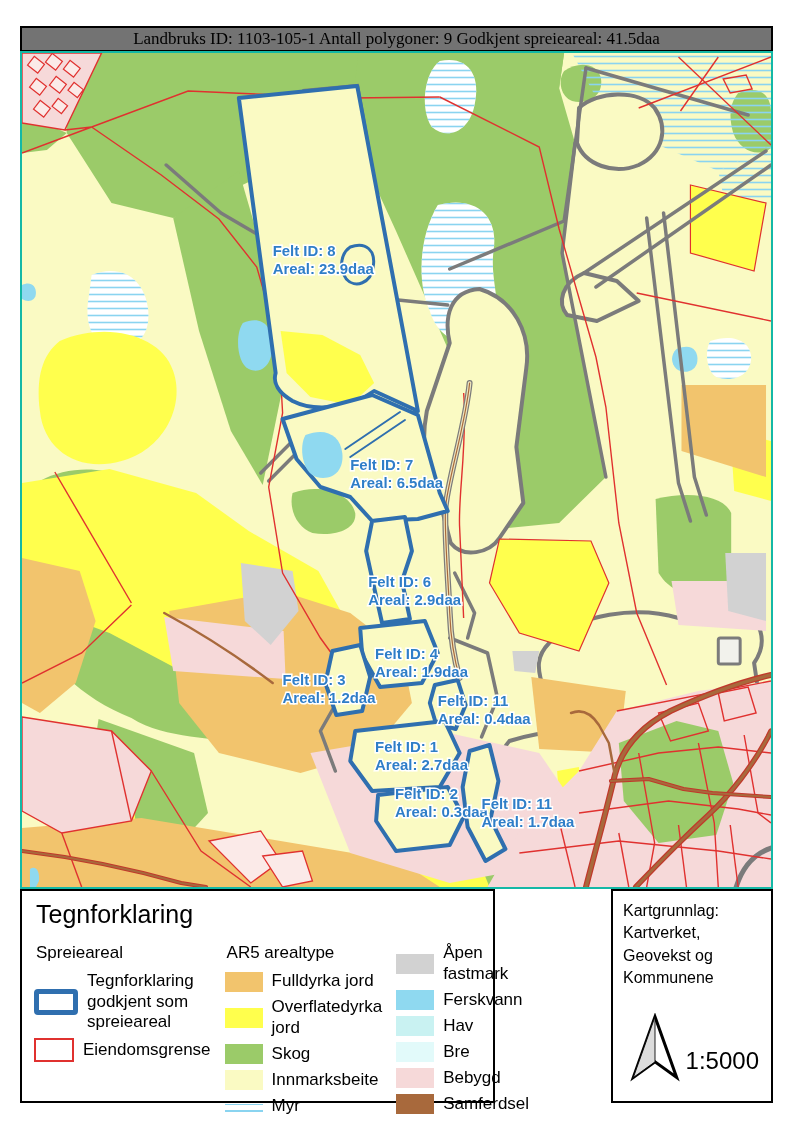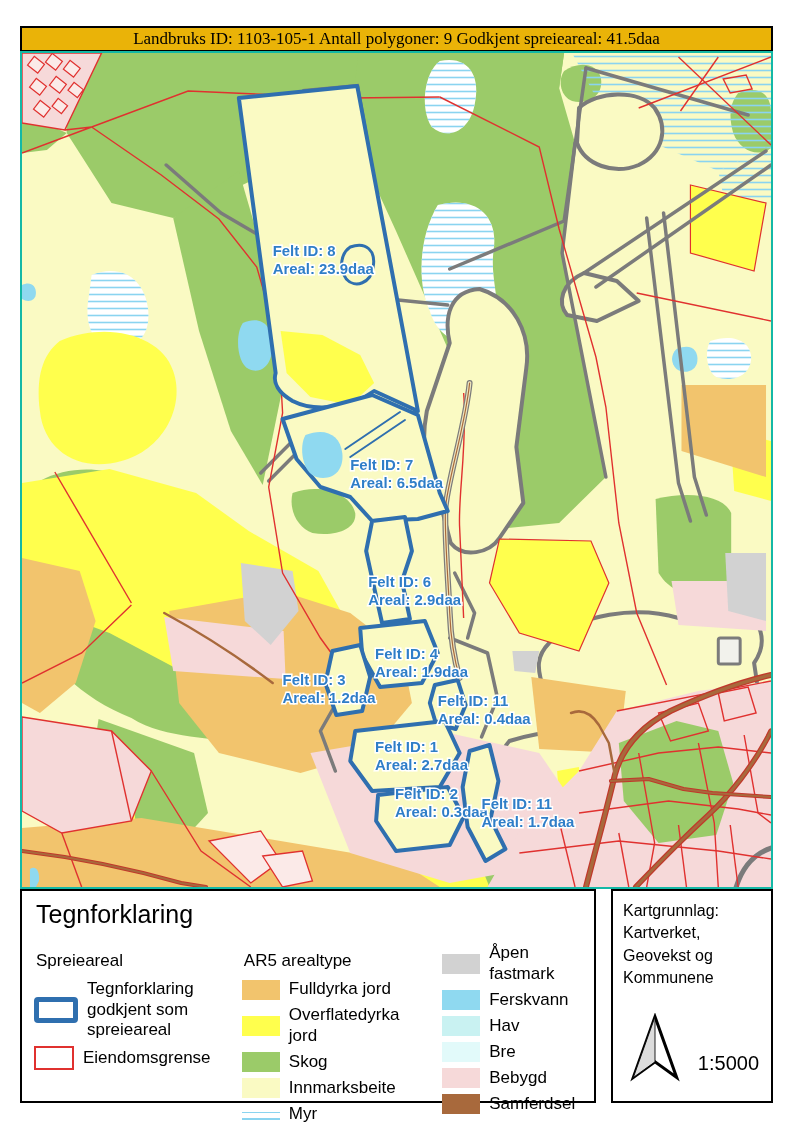--- a/index.html
+++ b/index.html
@@ -1,42 +1,42 @@
 <!DOCTYPE html>
 <html><head>
 <meta charset="utf-8">
 <style>
   html,body{margin:0;padding:0;background:#fff;}
   .page{position:relative;width:793px;height:1122px;background:#fff;
         font-family:"Liberation Sans","DejaVu Sans",sans-serif;overflow:hidden;}
   .title-bar{position:absolute;left:20px;top:26px;width:753px;height:26px;
-        border:2px solid #000;box-sizing:border-box;background:#eab308;
+        border:2px solid #000;box-sizing:border-box;background:#737373;
         display:flex;align-items:center;justify-content:center;
         font-family:"Liberation Serif","DejaVu Serif",serif;font-size:17px;color:#000;}
   .map-frame{position:absolute;left:20px;top:51px;width:753px;height:838px;
         border:2px solid #14b8a6;box-sizing:border-box;background:#FAFAC3;overflow:hidden;}
   .map-frame svg{display:block;width:100%;height:100%;}
-  .legend-box{position:absolute;left:20px;top:889px;width:576px;height:214px;
+  .legend-box{position:absolute;left:20px;top:889px;width:475px;height:214px;
         border:2px solid #000;box-sizing:border-box;background:#fff;padding:7px 12px;}
   .info-box{position:absolute;left:611px;top:889px;width:162px;height:214px;
         border:2px solid #000;box-sizing:border-box;background:#fff;padding:9px 10px;}
   .legend-title{font-size:25px;color:#000;margin:2px 0 14px 2px;}
   .legend-cols{display:flex;gap:14px;}
   .lcol1{width:208px;}.lcol2{width:200px;}.lcol3{width:150px;}
-  .lhead{font-size:17px;margin:8px 0 8px 2px;height:20px;}
+  .lhead{font-size:17px;margin:0 0 8px 2px;height:20px;}
   .litem{display:flex;align-items:center;gap:9px;margin-bottom:5px;font-size:17px;line-height:1.22;}
   .swatch{width:38px;height:20px;flex:0 0 auto;margin-top:1px;}
   .sw-blue{width:44px;height:26px;box-sizing:border-box;border:5px solid #2F6FAF;border-radius:4px;background:#fff;margin-top:0;}
   .sw-hatch{width:40px;height:24px;box-sizing:border-box;border:2px solid #000;margin-top:0;
      background:repeating-linear-gradient(45deg,rgba(0,0,0,0) 0 4px,#000 4px 5.5px),
                 repeating-linear-gradient(-45deg,rgba(0,0,0,0) 0 4px,#000 4px 5.5px),#fff;}
   .sw-red{width:40px;height:24px;box-sizing:border-box;border:2px solid #E0312F;background:#fff;margin-top:0;}
   .sw-myr{background:linear-gradient(to bottom,rgba(0,0,0,0) 38%,#8AD4F0 38%,#8AD4F0 47%,rgba(0,0,0,0) 47%,rgba(0,0,0,0) 72%,#8AD4F0 72%,#8AD4F0 81%,rgba(0,0,0,0) 81%);}
   .attribution{font-size:16px;line-height:1.4;color:#000;}
-  .scale-text{position:absolute;right:12px;bottom:26px;font-size:20px;color:#000;}
+  .scale-text{position:absolute;right:12px;bottom:26px;font-size:24px;color:#000;}
   .north-arrow{position:absolute;left:16px;bottom:18px;}
   .map-label{font-size:15px;font-weight:600;fill:#2F7EC8;stroke:#fff;stroke-width:3px;
              paint-order:stroke;font-family:"Liberation Sans","DejaVu Sans",sans-serif;}
 </style>
 </head>
 <body>
 
 <div class="page">
 
   <div class="title-bar">

